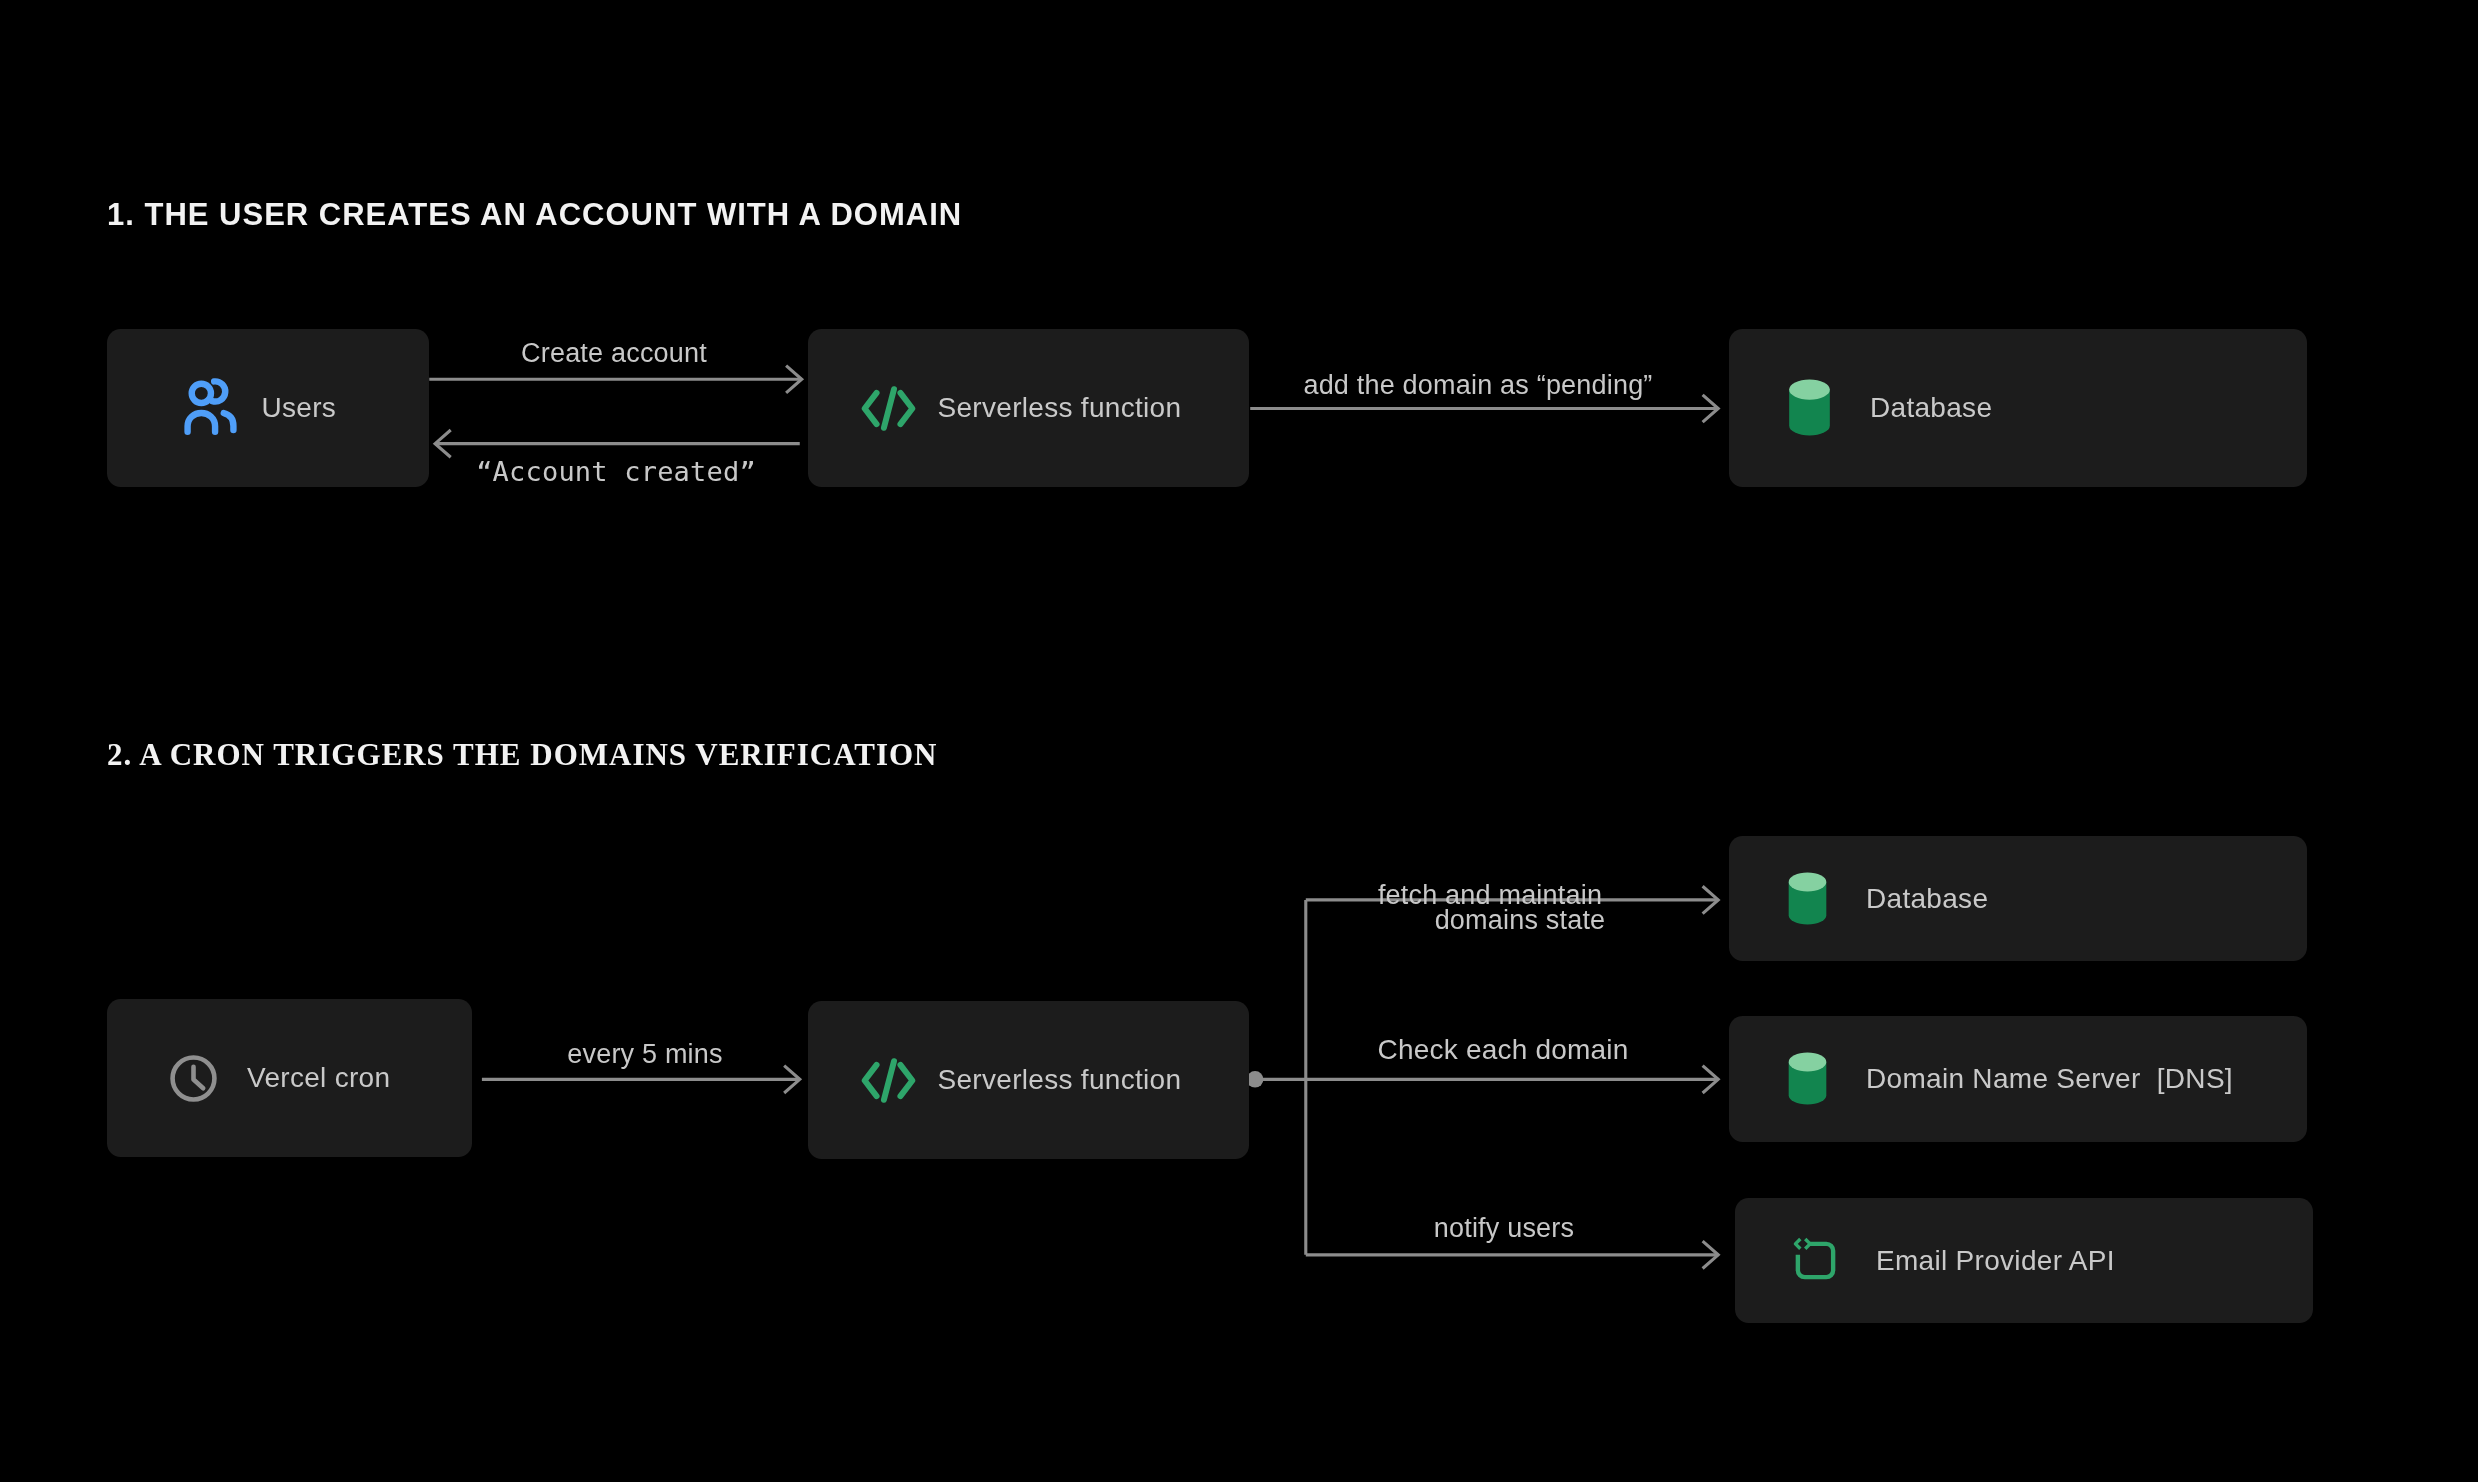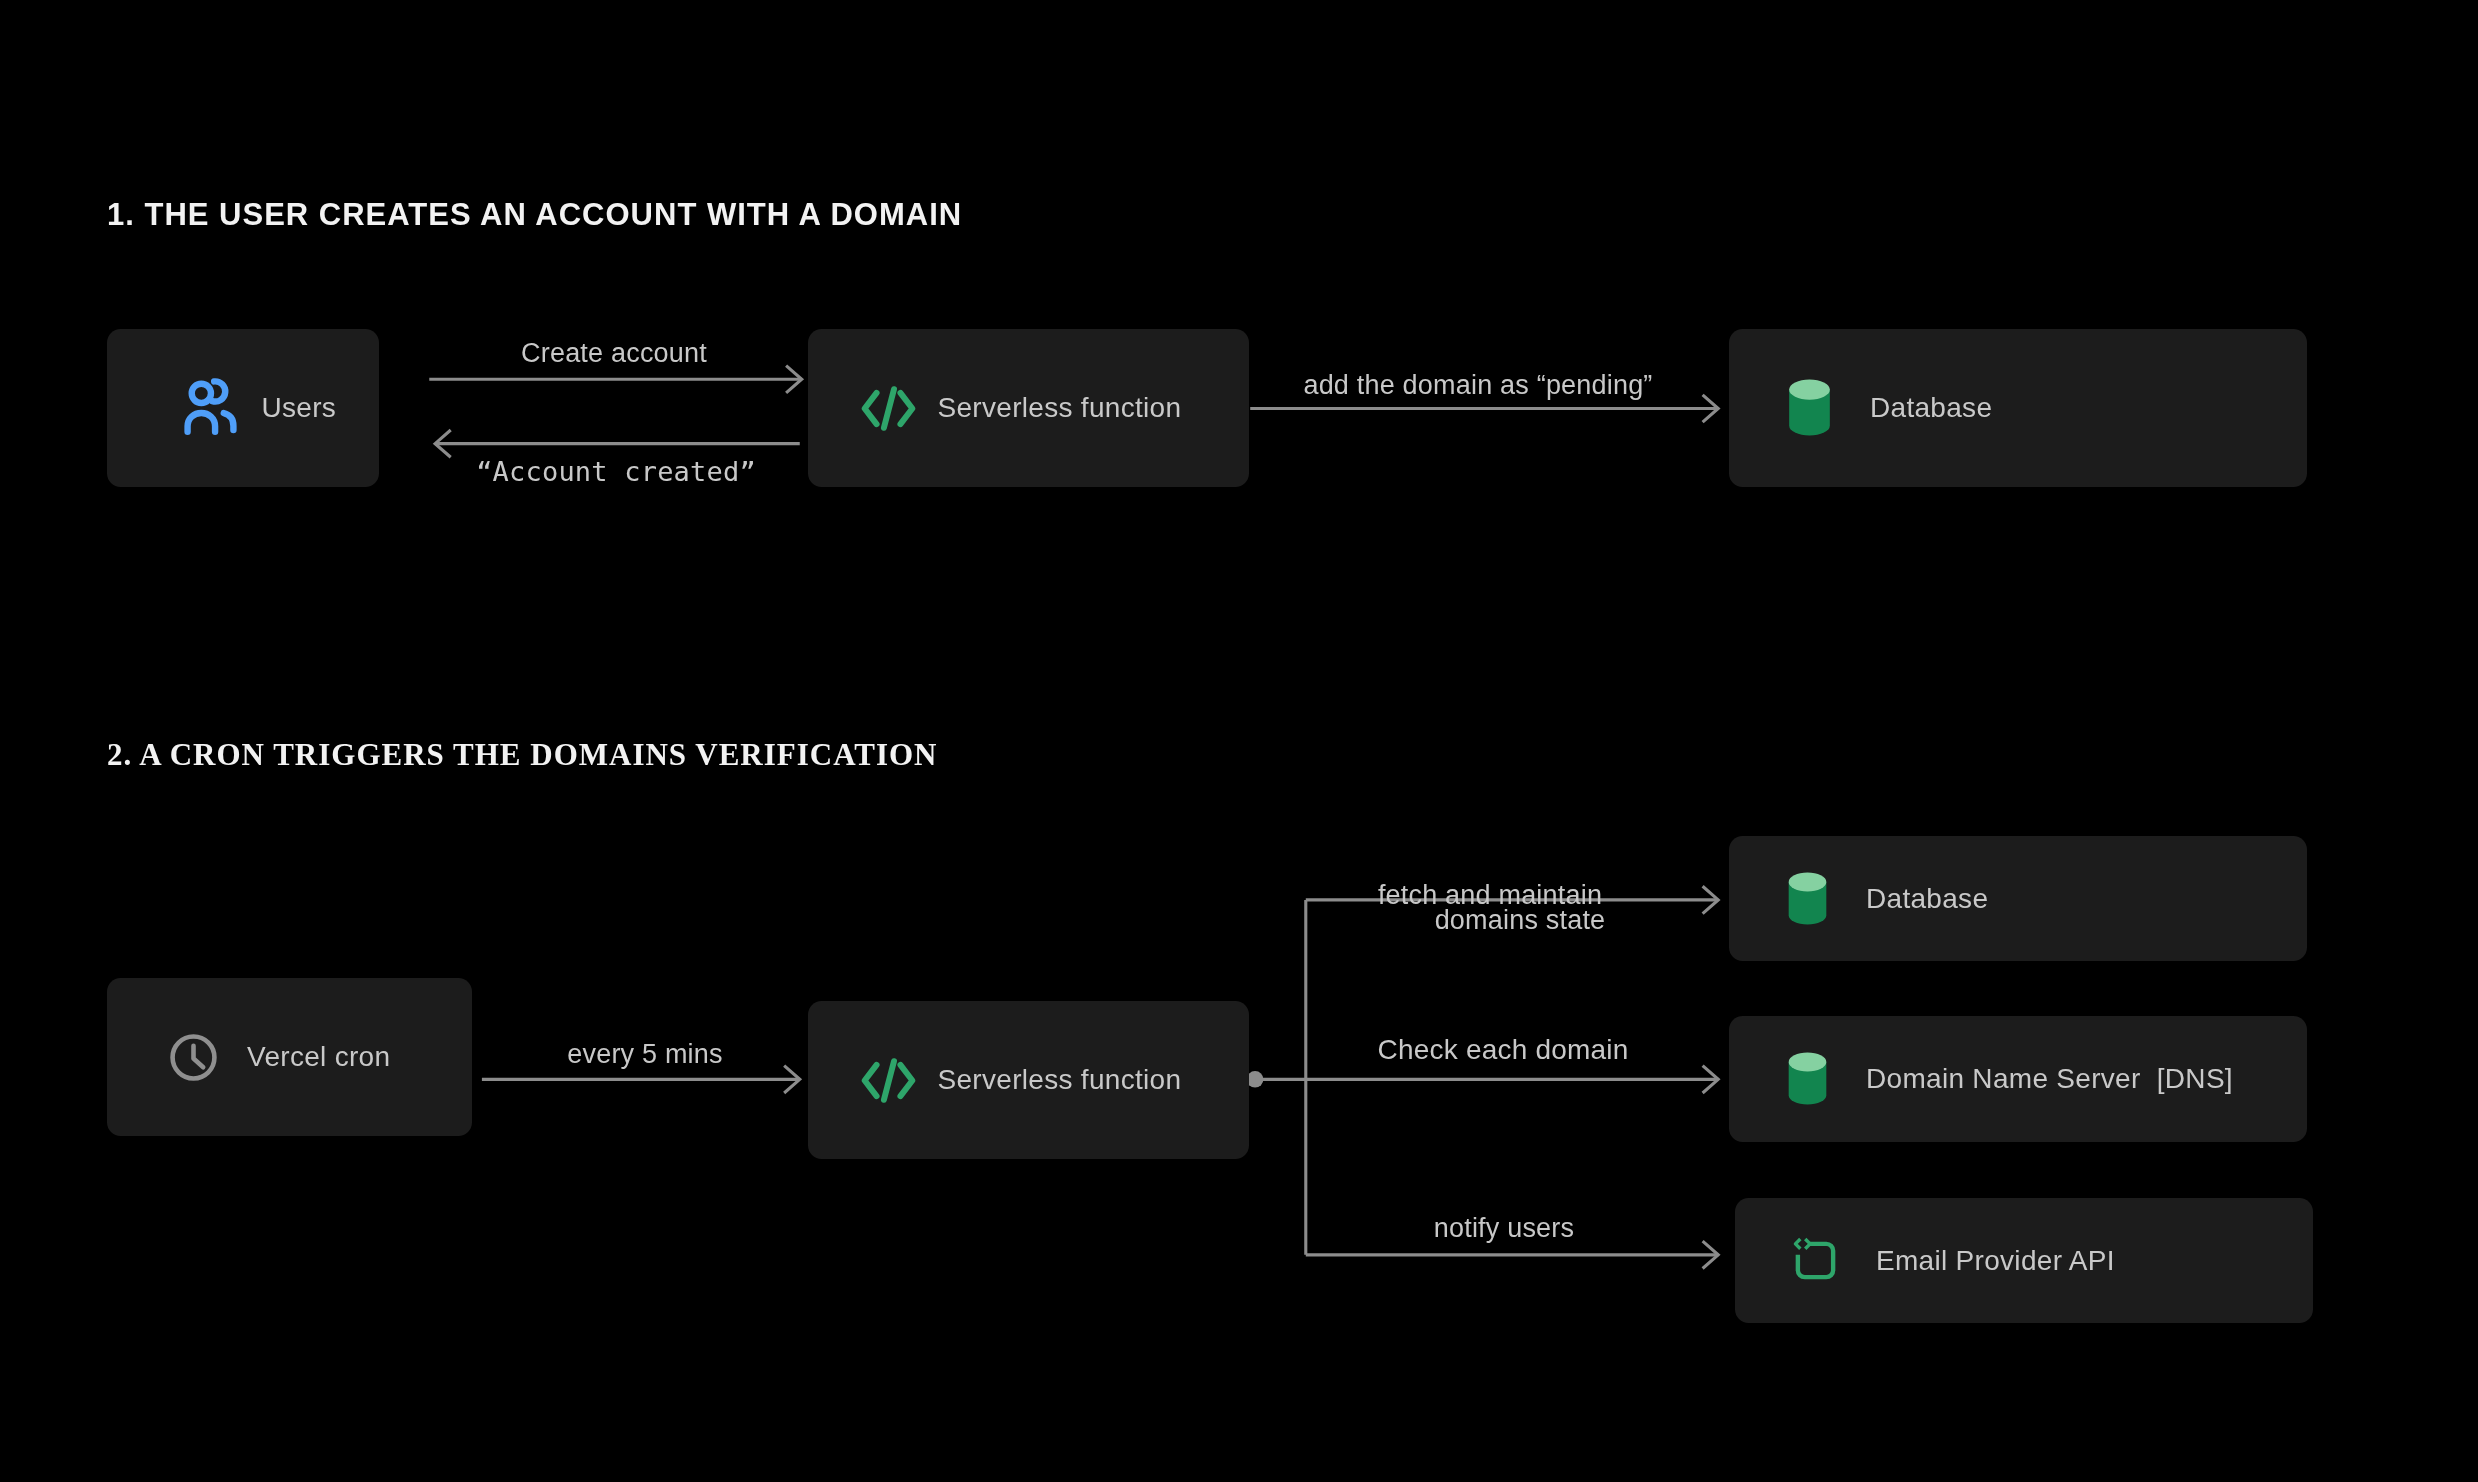--- a/index.html
+++ b/index.html
@@ -72,21 +72,21 @@
     <circle cx="1287" cy="1107" r="8.5" fill="#8c8c8c" stroke="none"></circle>
     <path d="M1339 923 L1339 1287"></path>
     <path d="M1339 923 L1762 923" marker-end="url(#arrow)"></path>
     <path d="M1287 1107 L1762 1107" marker-end="url(#arrow)"></path>
     <path d="M1339 1287 L1762 1287" marker-end="url(#arrow)"></path>
   </svg>
 
   <div class="section-title" style="left:107px; top:197px;">1. THE USER CREATES AN ACCOUNT WITH A DOMAIN</div>
   <div class="section-title" style="left:107px; top:737px;font-family:Liberation Serif, serif;">2. A CRON TRIGGERS THE DOMAINS VERIFICATION</div>
 
-  <div class="node" style="left:107px; top:329px; width:272px; height:158px; padding-left:74px; gap:21.5px;">
+  <div class="node" style="left:107px; top:329px; width:322px; height:158px; padding-left:74px; gap:21.5px;">
     <svg class="icon" width="59" height="66" viewBox="0 0 64 72" fill="none" stroke="#4f9ef8" stroke-width="7" stroke-linecap="round" stroke-linejoin="round">
       <circle cx="22" cy="20" r="10.5"></circle>
       <path d="M36 7 a11 11 0 1 1 -2 21.5"></path>
       <path d="M7 62 v-6 c0 -9 7 -14.5 15 -14.5 s15 5.5 15 14.5 v6"></path>
       <path d="M57 60 v-4.5 c0 -8 -4.5 -12.5 -10.5 -14"></path>
     </svg>
     <span class="node-label">Users</span>
   </div>
 
   <div class="node" style="left:808px; top:329px; width:441px; height:158px; padding-left:53px; gap:21.5px;">
@@ -103,21 +103,21 @@
       <path d="M3 12 V49 a21 10.5 0 0 0 42 0 V12 Z" fill="#12854f"></path>
       <ellipse cx="24" cy="12" rx="21" ry="10.5" fill="#85d1a1"></ellipse>
     </svg>
     <span class="node-label">Database</span>
   </div>
 
   <div class="edge-label" style="left:614px; top:338px;">Create account</div>
   <div class="edge-label mono" style="left:616px; top:456px;text-align:right;">“Account created”</div>
   <div class="edge-label" style="left:1478px; top:370px;">add the domain as “pending”</div>
 
-  <div class="node" style="left:107px; top:978px; width:365px; height:158px; padding-left:62px; gap:29px;">
+  <div class="node" style="left:107px; top:999px; width:365px; height:158px; padding-left:62px; gap:29px;">
     <svg class="icon" width="49" height="49" viewBox="0 0 48 48" fill="none" stroke="#8f8f8f" stroke-width="4.5" stroke-linecap="round" stroke-linejoin="round">
       <circle cx="24" cy="24" r="20.5"></circle>
       <path d="M24 12.5 V25 L33.5 33.5"></path>
     </svg>
     <span class="node-label">Vercel cron</span>
   </div>
 
   <div class="node" style="left:808px; top:1001px; width:441px; height:158px; padding-left:53px; gap:21.5px;">
     <svg class="icon" width="55" height="47" viewBox="0 0 60 50" fill="none" stroke="#2ea56a" stroke-width="6.5" stroke-linecap="round" stroke-linejoin="round">
       <path d="M17 8 L4 25 L17 42"></path>

